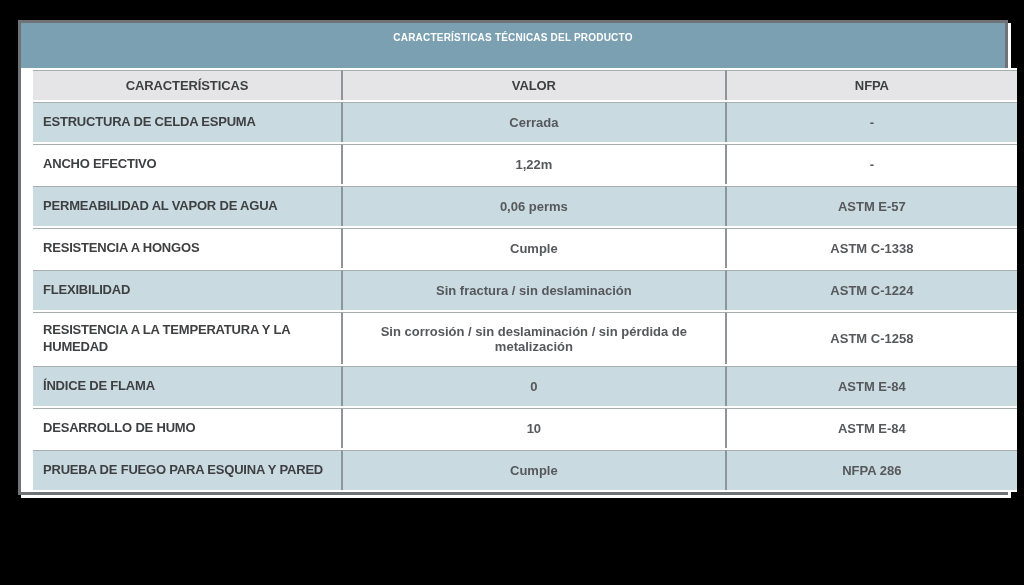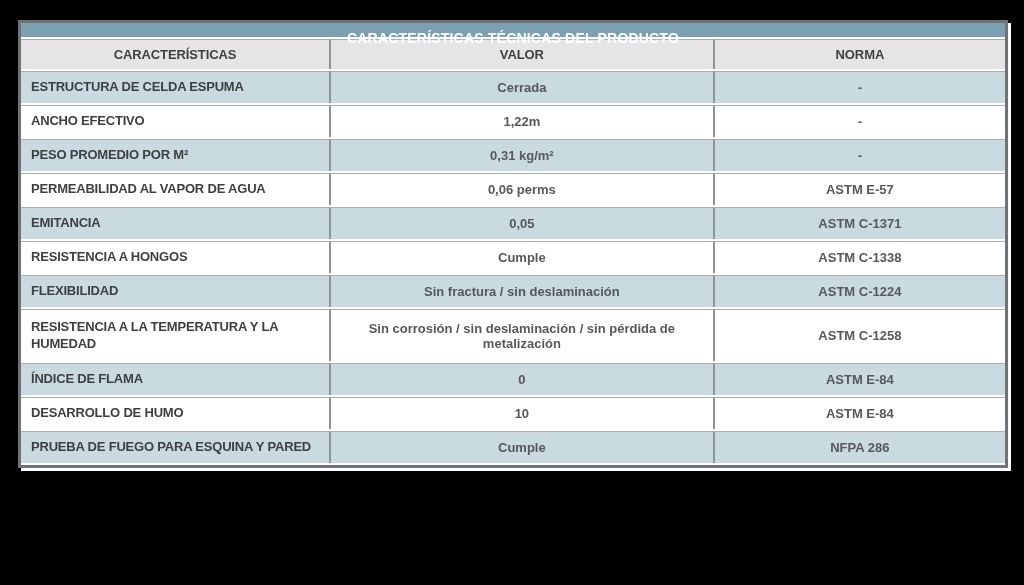--- a/index.html
+++ b/index.html
@@ -25,54 +25,55 @@
   }
   .sheet{
     position:absolute;
     left:18px; top:20px;
     width:990px;
     background:var(--sheet-bg);
     border:3px solid var(--border-outer);
     box-shadow:3px 3px 0 0 #ffffff;
   }
   .title-bar{
-    height:14px;
+    height:45px;
     line-height:30px;
     background:var(--title-bg);
     color:var(--title-text);
-    font-size:14px;
+    font-size:10px;
     font-weight:bold;
     font-stretch:condensed;
     text-align:center;
     letter-spacing:0.2px;
   }
   table{
     width:100%;
     table-layout:fixed;
     border-collapse:separate;
     border-spacing:0 2px;
     background:var(--sheet-bg);
+    margin-left:12px;
   }
   th,td{
     border-top:1px solid var(--grid-line);
     overflow:hidden;
     font-weight:bold;
   }
   th{
     height:30px;
     background:var(--header-bg);
     color:var(--label-text);
     font-size:13px;
     font-weight:bold;
     font-stretch:condensed;
     text-align:center;
     letter-spacing:-0.1px;
   }
   td{
-    height:32px;
+    height:40px;
     font-size:13px;
     font-stretch:condensed;
     vertical-align:middle;
   }
   tr.tall td{height:52px;}
   tbody tr:nth-child(odd) td{background:var(--row-alt-bg);}
   tbody tr:nth-child(even) td{background:var(--row-bg);}
   .col-c{width:31.3%;}
   .col-v{width:39%;}
   .col-n{width:29.7%;}
@@ -95,48 +96,38 @@
 </head>
 <body>
 
 <div class="sheet">
   <div class="title-bar">CARACTERÍSTICAS TÉCNICAS DEL PRODUCTO</div>
   <table>
     <thead>
       <tr>
         <th class="col-c">CARACTERÍSTICAS</th>
         <th class="col-v">VALOR</th>
-        <th class="col-n">NORMA</th>
+        <th class="col-n">NFPA</th>
       </tr>
     </thead>
     <tbody id="rows">
         <tr>
     <td class="col-c label">ESTRUCTURA DE CELDA ESPUMA</td>
     <td class="col-v value">Cerrada</td>
     <td class="col-n value">-</td>
   </tr>
         <tr>
     <td class="col-c label">ANCHO EFECTIVO</td>
     <td class="col-v value">1,22m</td>
     <td class="col-n value">-</td>
   </tr>
         <tr>
-    <td class="col-c label">PESO PROMEDIO POR M²</td>
-    <td class="col-v value">0,31 kg/m²</td>
-    <td class="col-n value">-</td>
-  </tr>
-        <tr>
     <td class="col-c label">PERMEABILIDAD AL VAPOR DE AGUA</td>
     <td class="col-v value">0,06 perms</td>
     <td class="col-n value">ASTM E-57</td>
-  </tr>
-        <tr>
-    <td class="col-c label">EMITANCIA</td>
-    <td class="col-v value">0,05</td>
-    <td class="col-n value">ASTM C-1371</td>
   </tr>
         <tr>
     <td class="col-c label">RESISTENCIA A HONGOS</td>
     <td class="col-v value">Cumple</td>
     <td class="col-n value">ASTM C-1338</td>
   </tr>
         <tr>
     <td class="col-c label">FLEXIBILIDAD</td>
     <td class="col-v value">Sin fractura / sin deslaminación</td>
     <td class="col-n value">ASTM C-1224</td>

